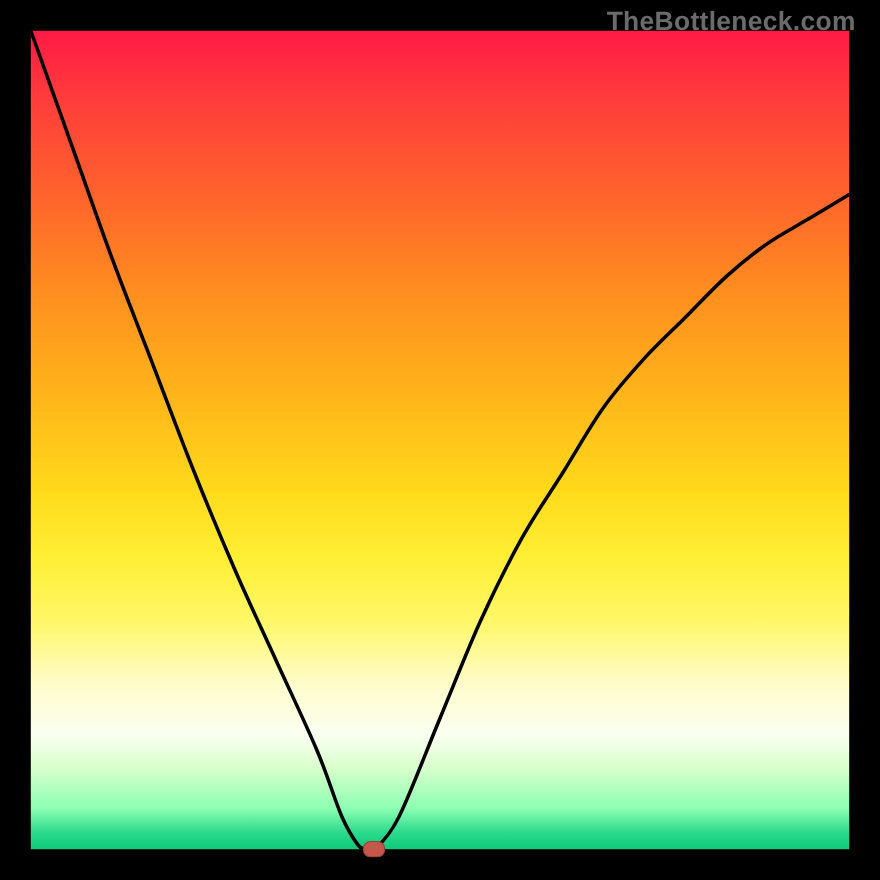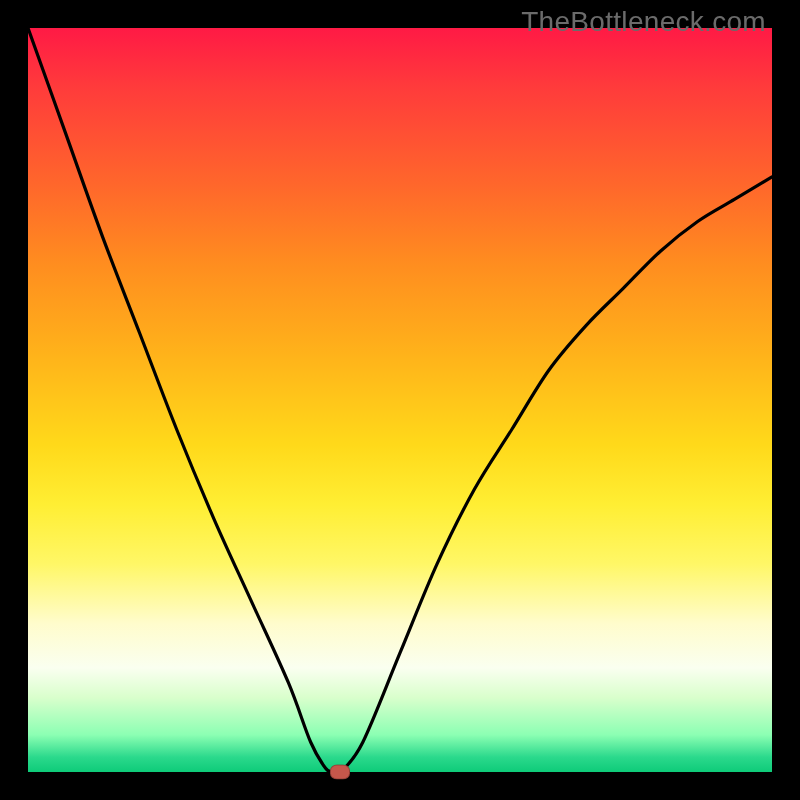--- a/index.html
+++ b/index.html
@@ -13,24 +13,24 @@
   }
   .frame {
     position: relative;
     width: 800px;
     height: 800px;
     background: #000;
   }
   .watermark {
     position: absolute;
     top: 6px;
-    right: 34px;
+    right: 22px;
     color: #6b6b6b;
-    font-size: 28px;
-    font-weight: 400;
+    font-size: 24px;
+    font-weight: 700;
     letter-spacing: 0.3px;
     z-index: 40;
   }
   .plot {
     position: absolute;
     left: 28px;
     top: 28px;
     width: 744px;
     height: 744px;
     background: linear-gradient(

